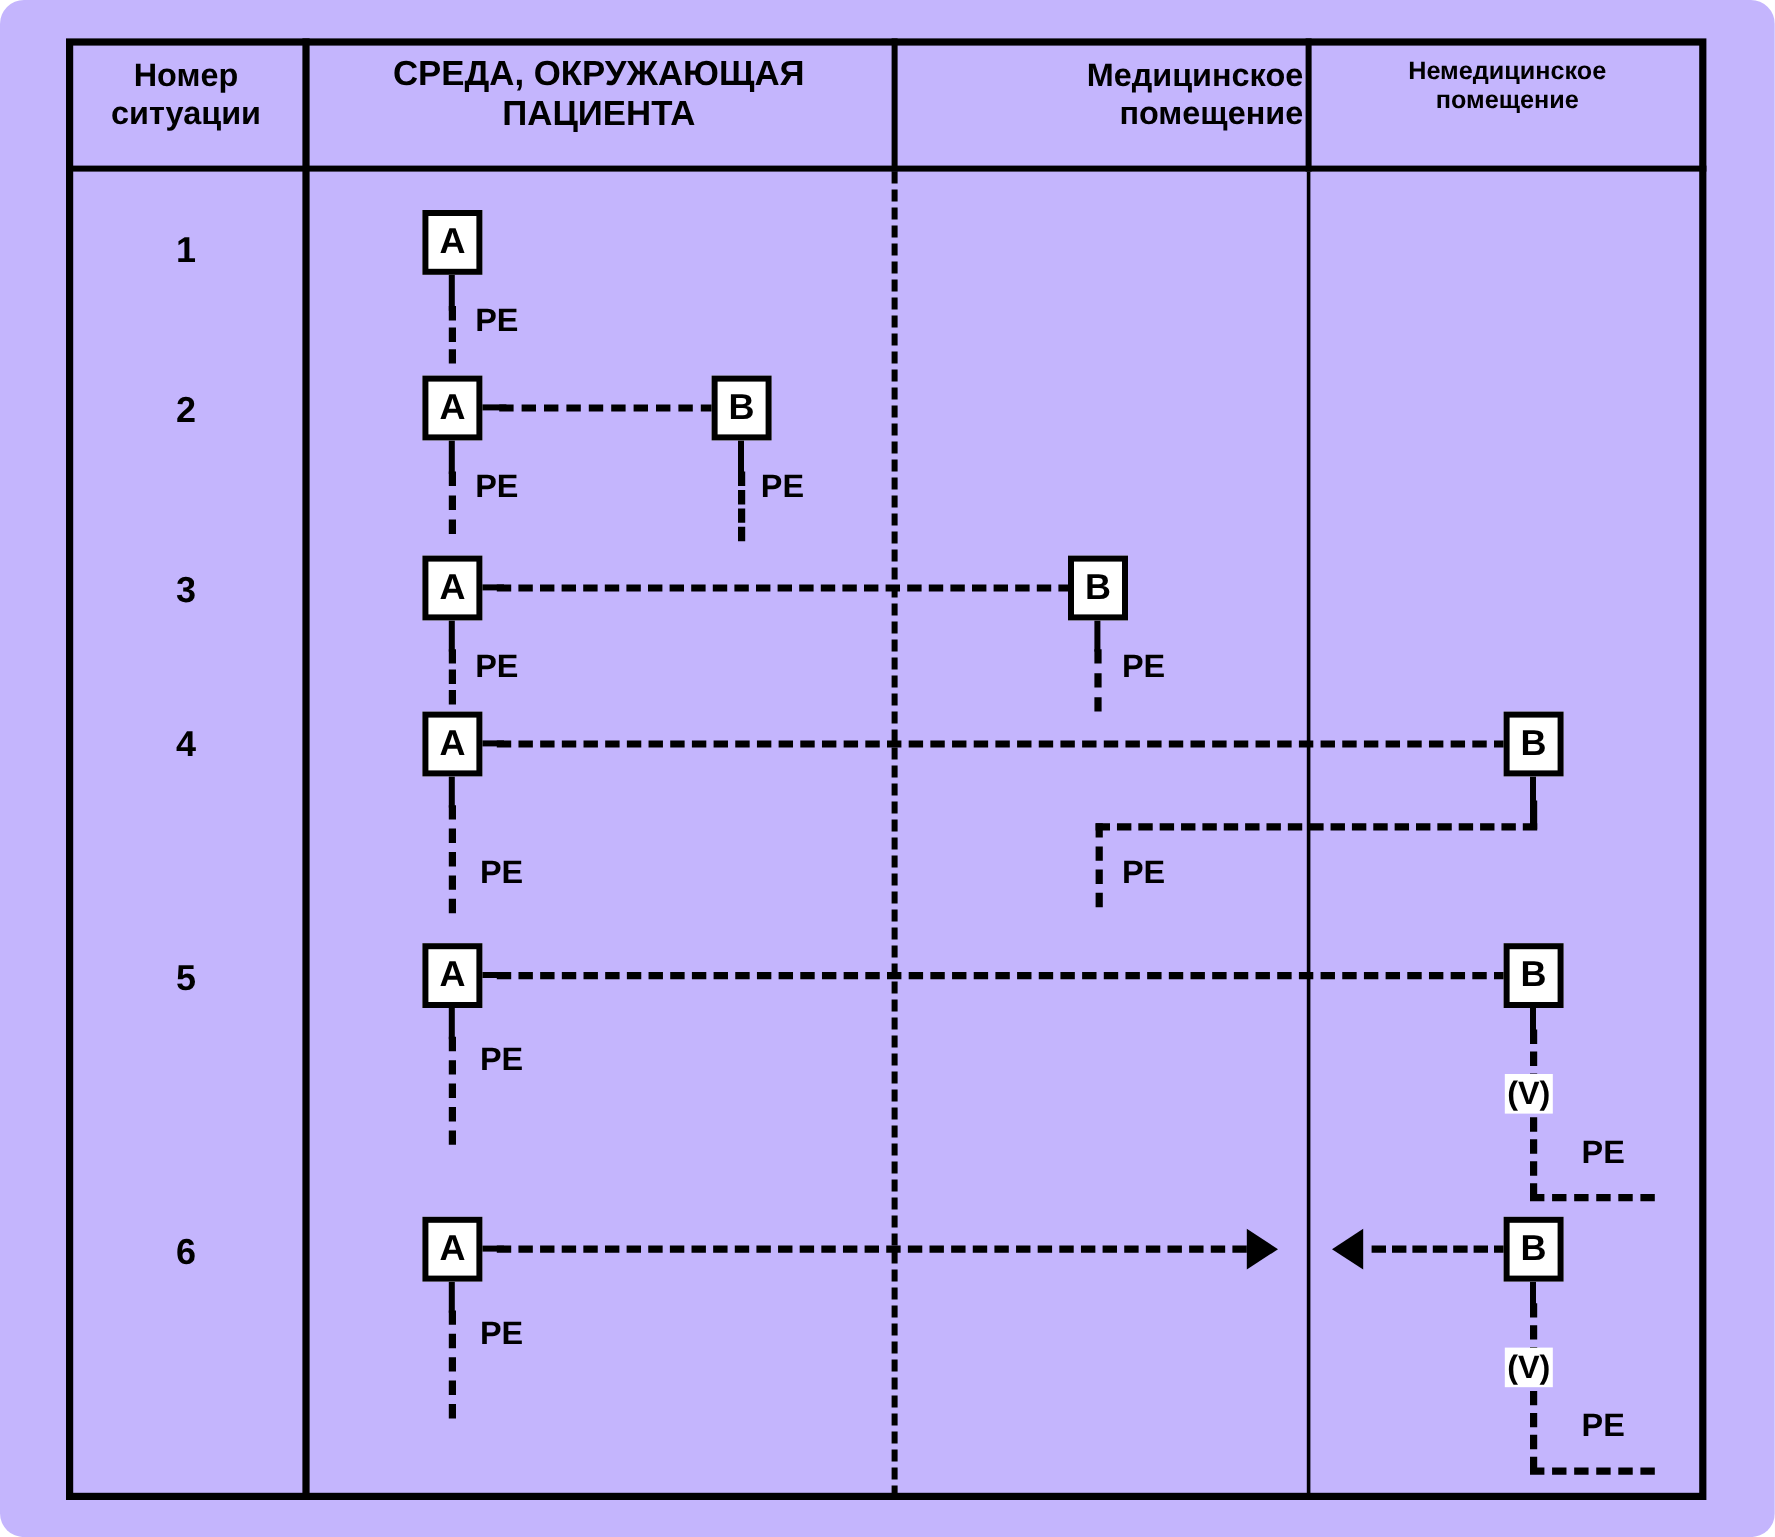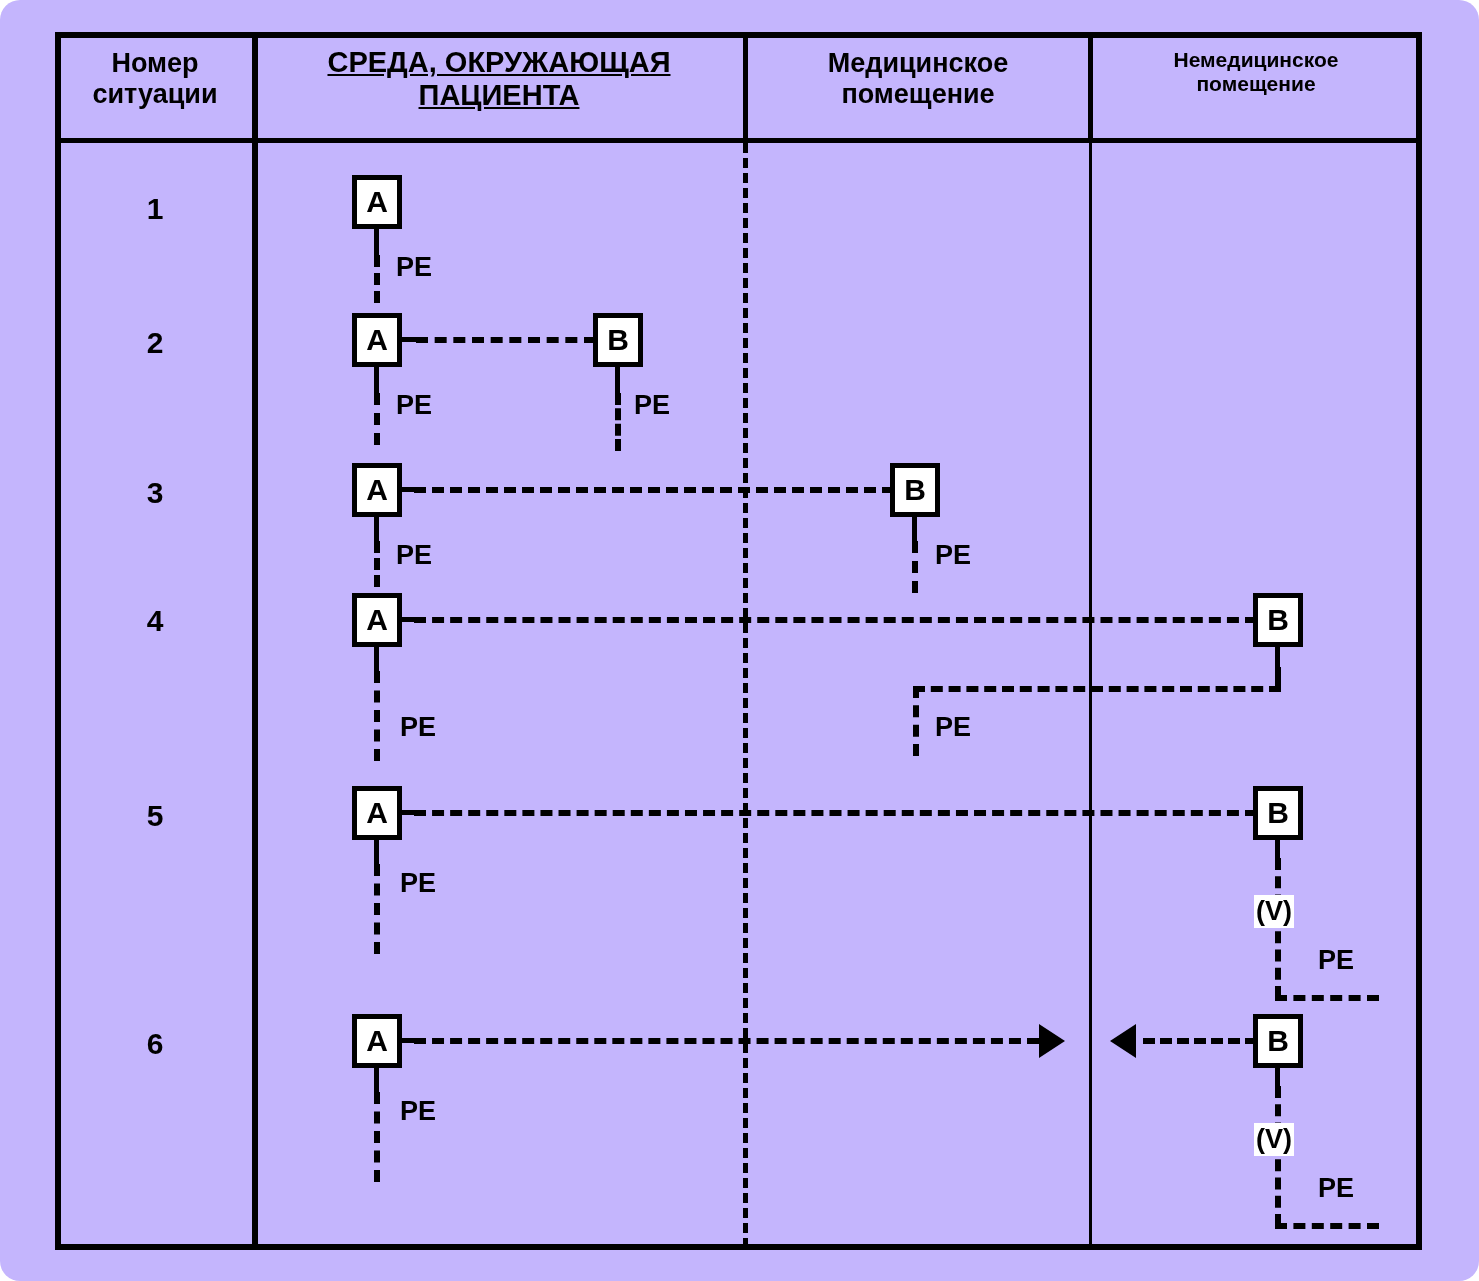--- a/index.html
+++ b/index.html
@@ -83,22 +83,22 @@
   
   .hdr {
     position: absolute;
     text-align: center;
     font-weight: bold;
     color: #000;
     line-height: 1.14;
     white-space: pre-line;
   }
   .hdr-num      { left:  62px; top: 48px;  width: 186px; font-size: 27px; }
-  .hdr-env      { left: 258px; top: 46px;  width: 482px; font-size: 29px; text-decoration: underline; }
-  .hdr-med      { left: 750px; top: 48px;  width: 336px; font-size: 27px; }
+  .hdr-env      { left: 258px; top: 46px;  width: 482px; font-size: 29px; }
+  .hdr-med      { left: 750px; top: 48px;  width: 336px; font-size: 27px; text-align: right; }
   .hdr-nonmed   { left:1096px; top: 48px;  width: 320px; font-size: 21px; }
 
   
   .rownum {
     position: absolute;
     left: 62px;
     width: 186px;
     text-align: center;
     font-size: 30px;
     font-weight: bold;

